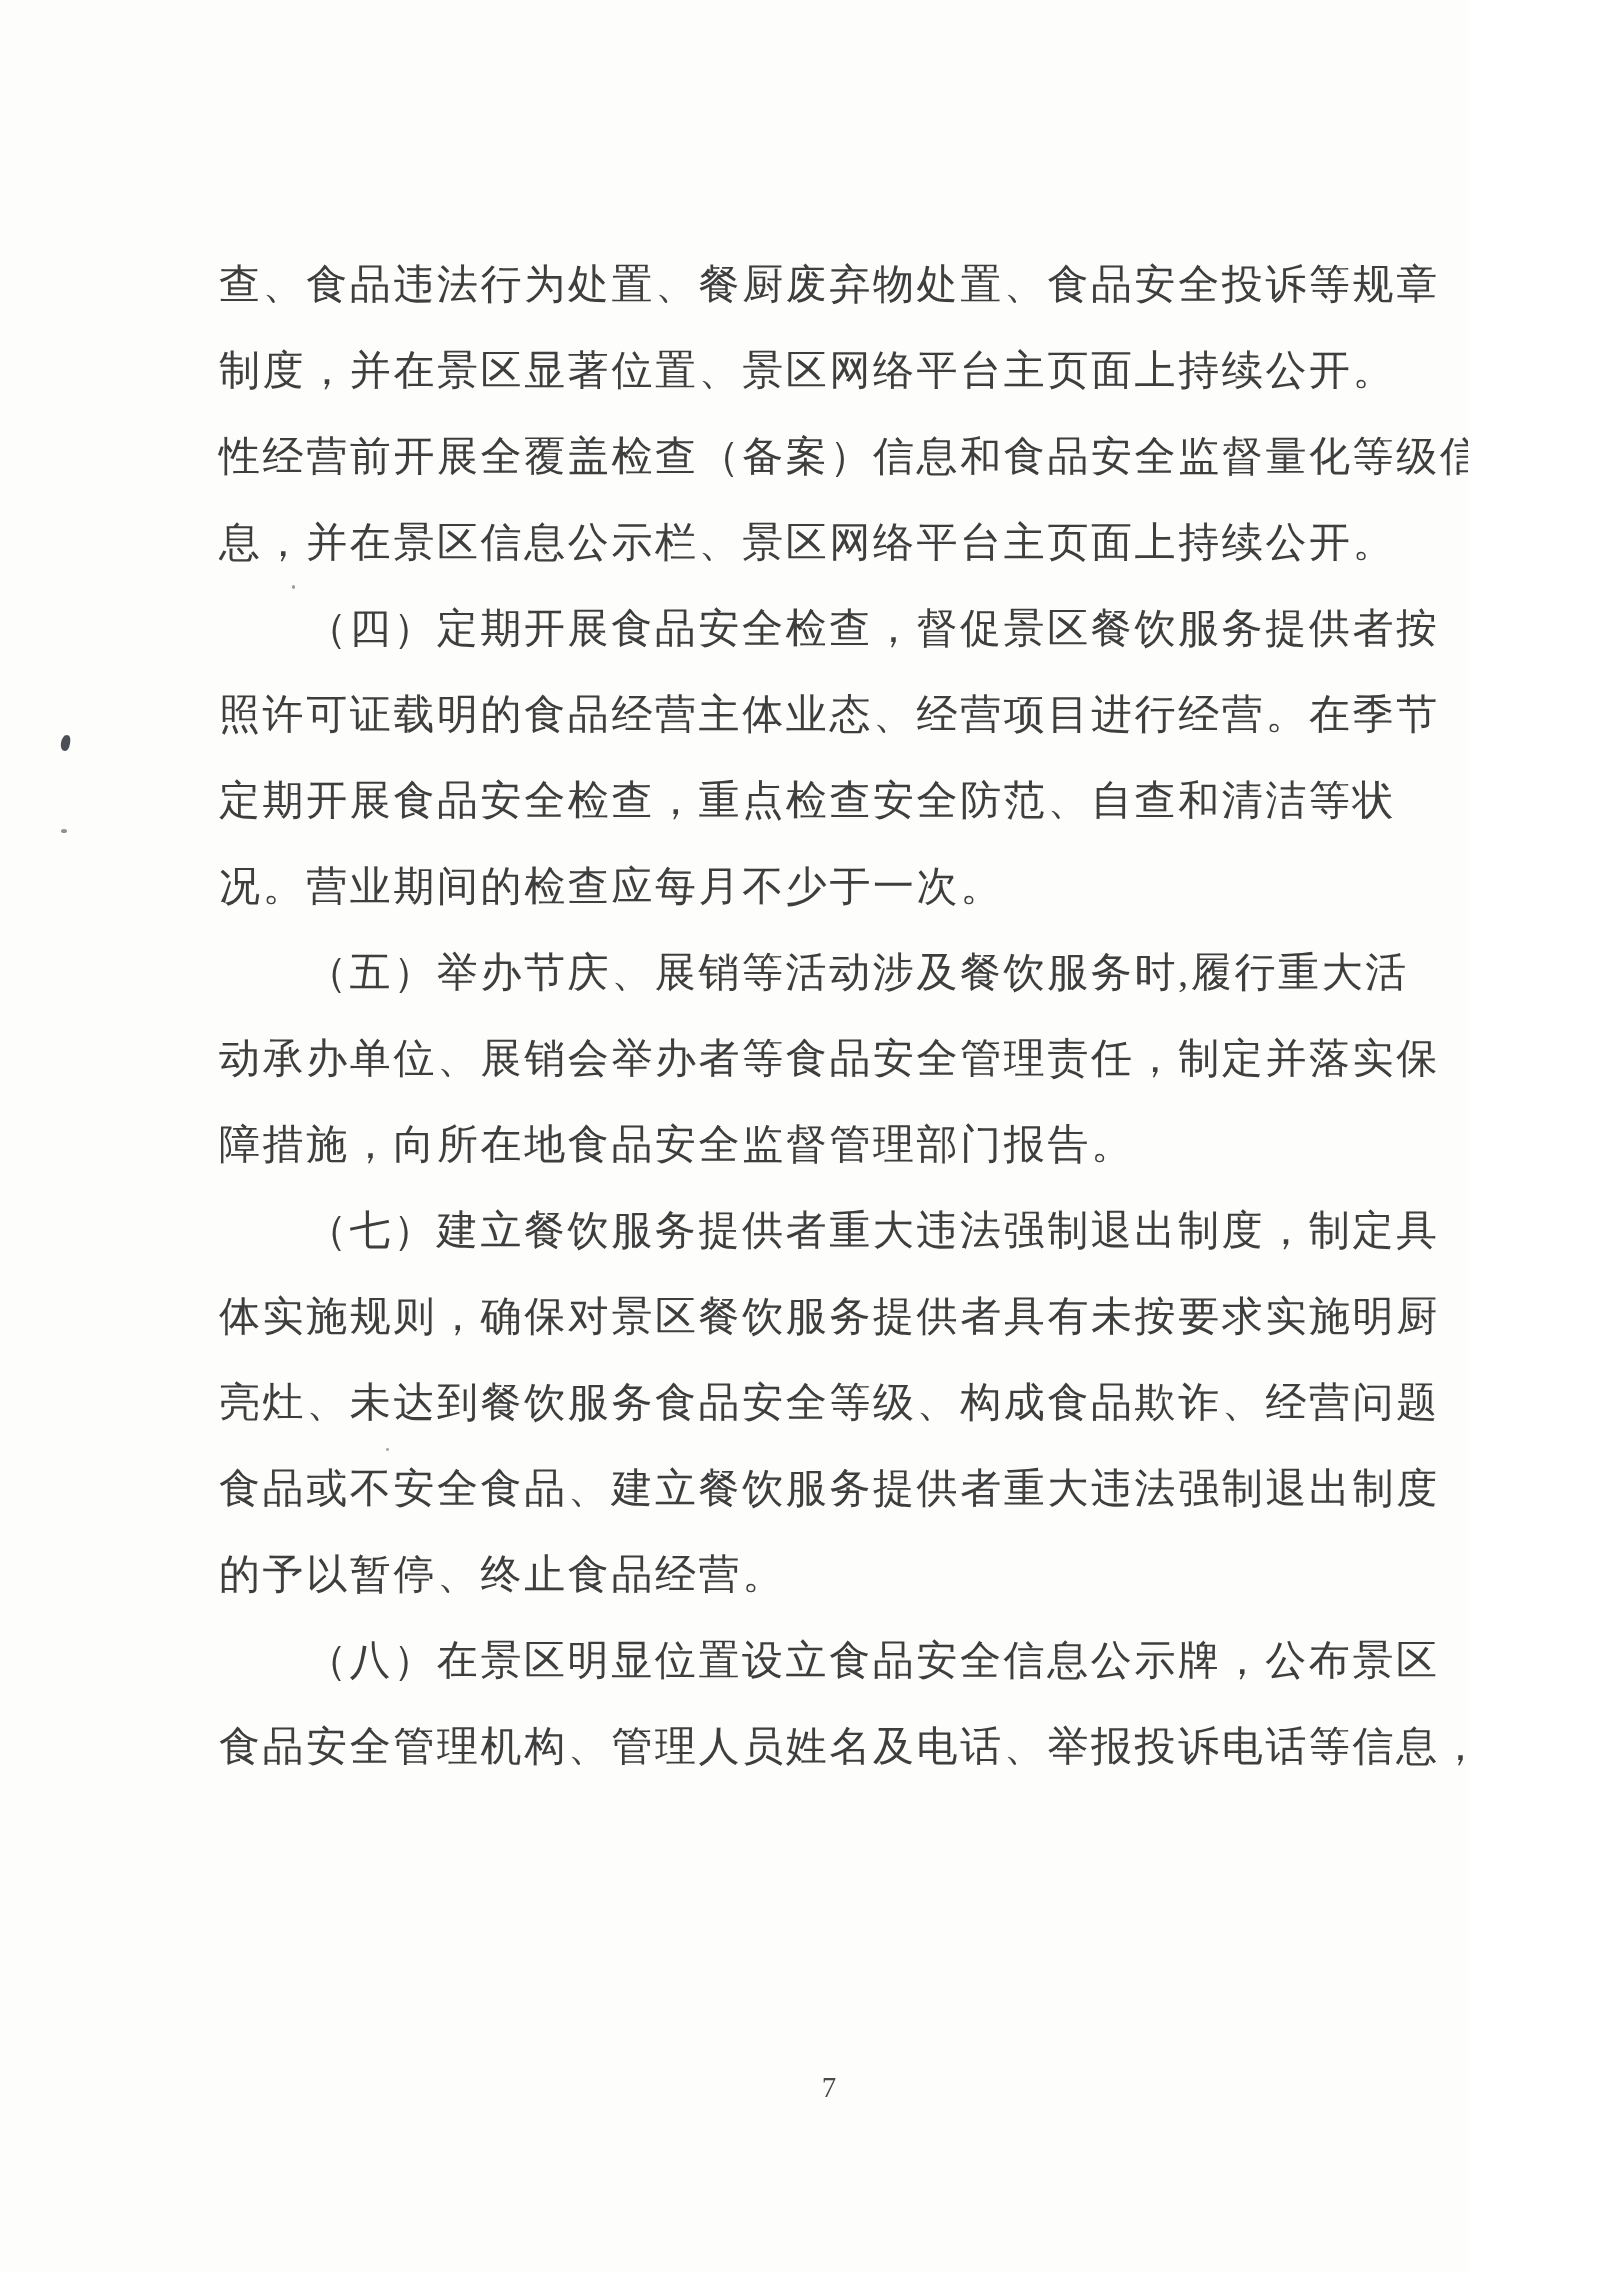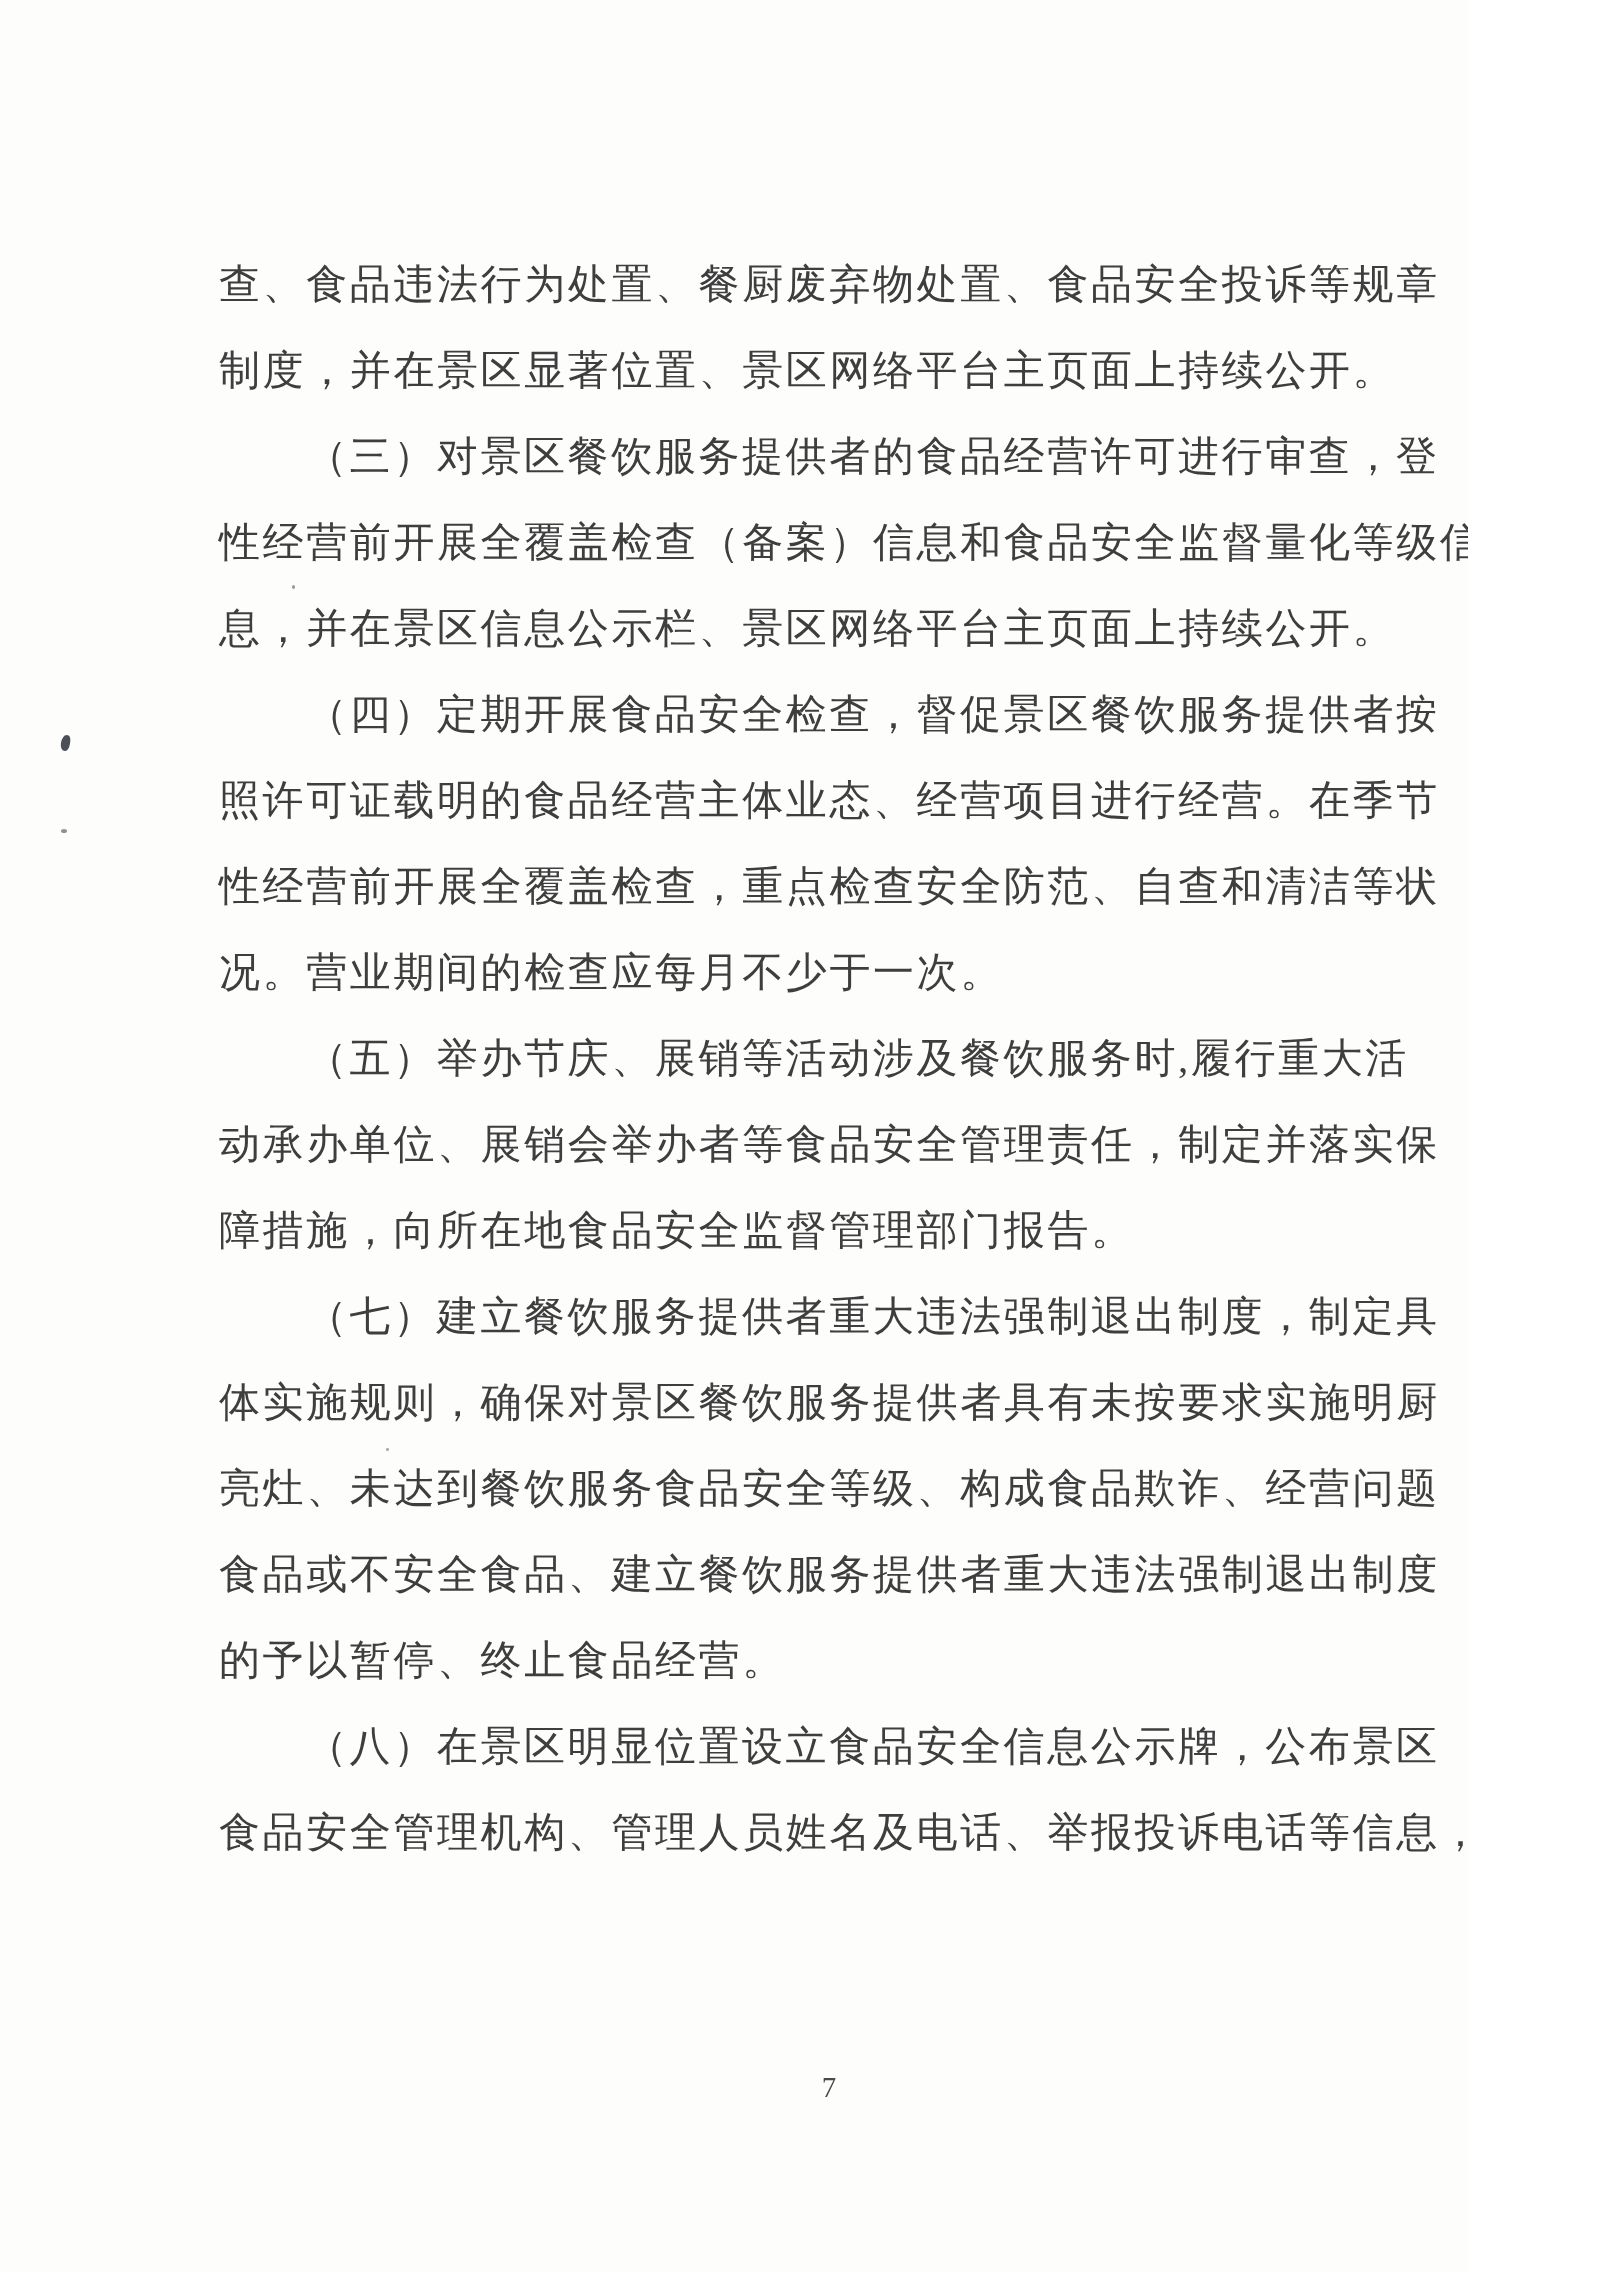--- a/index.html
+++ b/index.html
@@ -74,26 +74,25 @@
 
 <div class="page">
   <div class="speck speck-1"></div>
   <div class="speck speck-2"></div>
   <div class="speck speck-3"></div>
   <div class="speck speck-4"></div>
 
   <div class="textblock">
       <div class="line">查、食品违法行为处置、餐厨废弃物处置、食品安全投诉等规章</div>
       <div class="line">制度，并在景区显著位置、景区网络平台主页面上持续公开。</div>
-      <div class="line indent">（三）对景区餐饮服务提供者的食品经营许可进行审查，登</div>
       <div class="line">性经营前开展全覆盖检查（备案）信息和食品安全监督量化等级信</div>
       <div class="line">息，并在景区信息公示栏、景区网络平台主页面上持续公开。</div>
       <div class="line indent">（四）定期开展食品安全检查，督促景区餐饮服务提供者按</div>
       <div class="line">照许可证载明的食品经营主体业态、经营项目进行经营。在季节</div>
-      <div class="line">性经营前开展全覆盖检查，重点检查安全防范、自查和清洁等状</div>
+      <div class="line">定期开展食品安全检查，重点检查安全防范、自查和清洁等状</div>
       <div class="line">况。营业期间的检查应每月不少于一次。</div>
       <div class="line indent">（五）举办节庆、展销等活动涉及餐饮服务时,履行重大活</div>
       <div class="line">动承办单位、展销会举办者等食品安全管理责任，制定并落实保</div>
       <div class="line">障措施，向所在地食品安全监督管理部门报告。</div>
       <div class="line indent">（七）建立餐饮服务提供者重大违法强制退出制度，制定具</div>
       <div class="line">体实施规则，确保对景区餐饮服务提供者具有未按要求实施明厨</div>
       <div class="line">亮灶、未达到餐饮服务食品安全等级、构成食品欺诈、经营问题</div>
       <div class="line">食品或不安全食品、建立餐饮服务提供者重大违法强制退出制度</div>
       <div class="line">的予以暂停、终止食品经营。</div>
       <div class="line indent">（八）在景区明显位置设立食品安全信息公示牌，公布景区</div>

